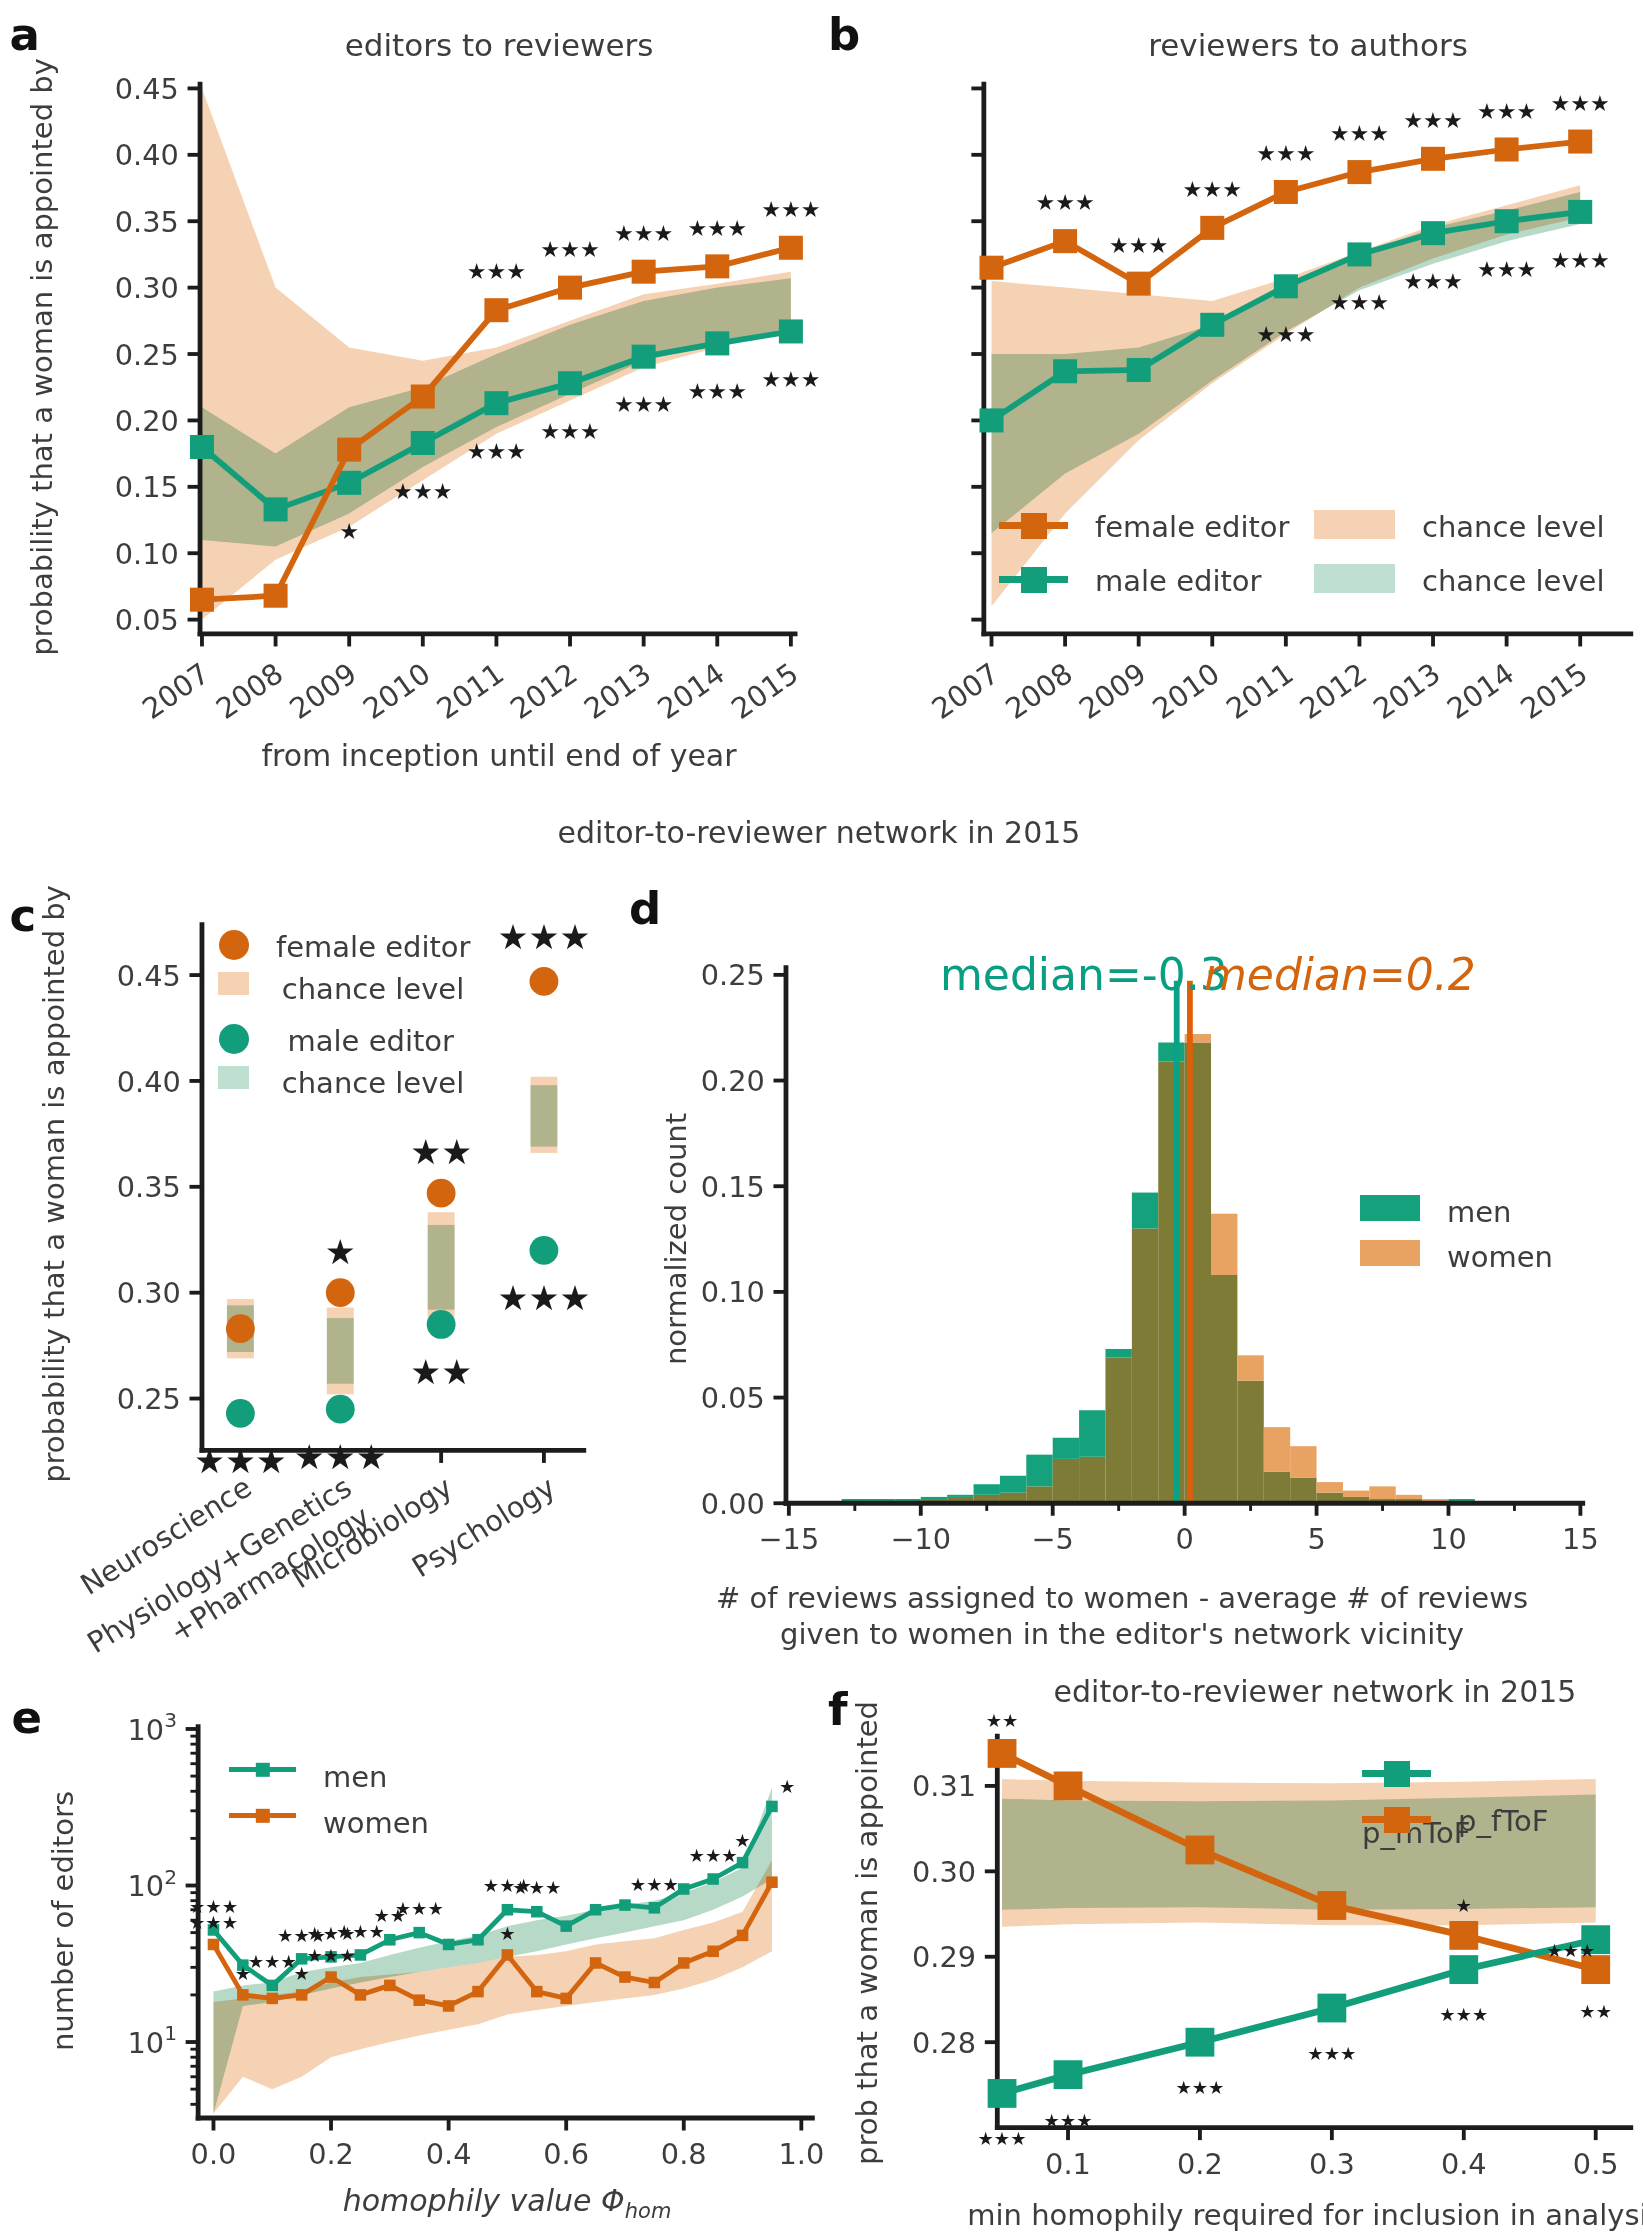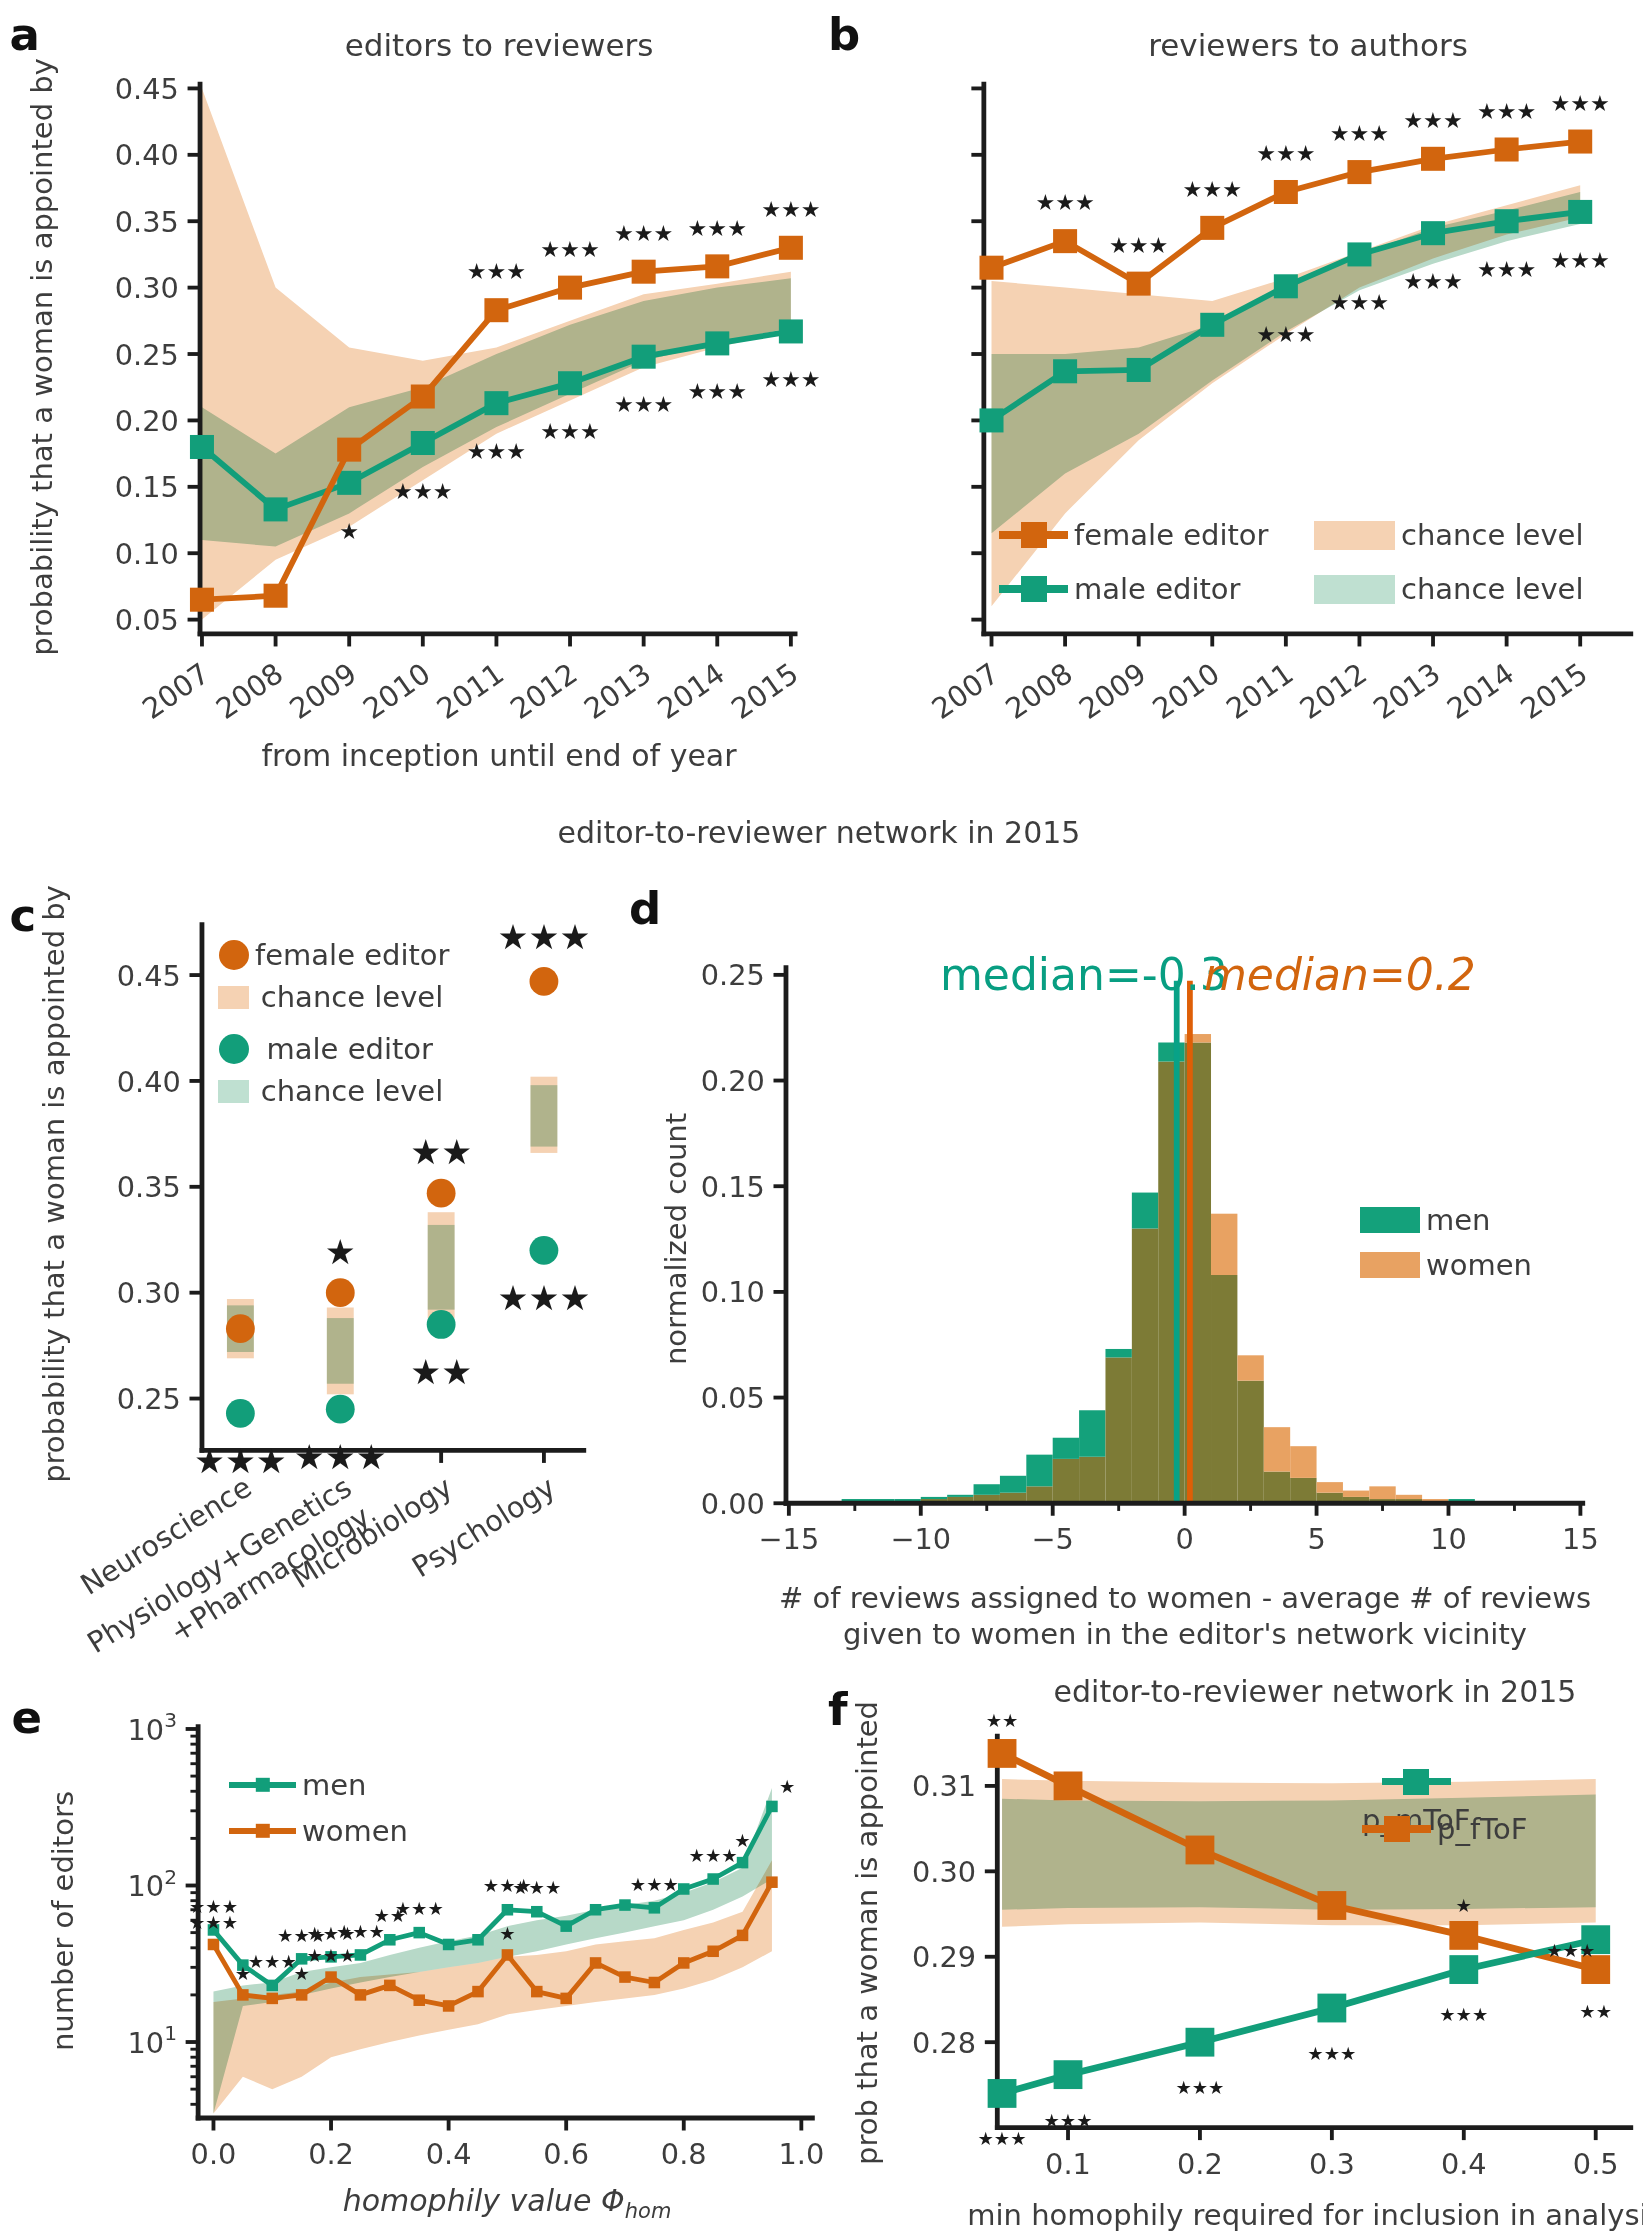--- a/index.html
+++ b/index.html
@@ -5,21 +5,21 @@
   html,body{margin:0;padding:0;background:#ffffff;}
   #page{position:relative;width:1644px;height:2240px;background:#fff;
         font-family:"DejaVu Sans","Liberation Sans",sans-serif;overflow:hidden;}
   #fig-svg{position:absolute;left:0;top:0;}
   .ov{position:absolute;color:#3d3d3d;white-space:nowrap;}
   .letter{font-size:45px;font-weight:bold;color:#111;}
   .title{font-size:31px;transform:translateX(-50%);}
   .xlabel{font-size:30px;transform:translateX(-50%);}
   .vlabel{font-size:29px;transform:translate(-50%,-50%) rotate(-90deg);}
   .median{font-size:44px;}
-  .legend-item{position:absolute;display:flex;align-items:center;gap:6px;margin-top:8px;}
+  .legend-item{position:absolute;display:flex;gap:27px;}
   .legend-item .lab{font-size:29px;color:#3d3d3d;}
   
   .sw-line{position:relative;width:69px;height:31px;flex:0 0 auto;}
   .sw-line .bar{position:absolute;left:0;right:0;top:11.5px;height:7.7px;}
   .sw-line .sq{position:absolute;left:50%;top:50%;transform:translate(-50%,-50%);width:26px;height:26px;}
   .sw-line.small{width:67px;height:19px;}
   .sw-line.small .bar{top:6.7px;height:5.8px;}
   .sw-line.small .sq{width:14.4px;height:14.4px;}
   .sw-patch{width:81px;height:29px;flex:0 0 auto;}
   .sw-rect{width:60px;height:26px;flex:0 0 auto;}
@@ -462,21 +462,21 @@
 
   <div class="ov title" style="left:499px;top:27px;">editors to reviewers</div>
   <div class="ov title" style="left:1308px;top:27px;">reviewers to authors</div>
   <div class="ov title" style="left:819px;top:815px;font-size:30px;">editor-to-reviewer network in 2015</div>
   <div class="ov title" style="left:1315px;top:1674px;font-size:30px;">editor-to-reviewer network in 2015</div>
 
   <div class="ov vlabel" style="left:42px;top:357px;">probability that a woman is appointed by</div>
   <div class="ov xlabel" style="left:499px;top:738px;">from inception until end of year</div>
   <div class="ov vlabel" style="left:54px;top:1184px;">probability that a woman is appointed by</div>
   <div class="ov vlabel" style="left:676px;top:1239px;">normalized count</div>
-  <div class="ov" style="left:1185px;top:1580px;transform:translateX(-50%);font-size:29px;text-align:center;line-height:36px;">
+  <div class="ov" style="left:1122px;top:1580px;transform:translateX(-50%);font-size:29px;text-align:center;line-height:36px;">
     <span style="display:block;"># of reviews assigned to women - average # of reviews</span>
     <span style="display:block;">given to women in the editor's network vicinity</span>
   </div>
   <div class="ov vlabel" style="left:63px;top:1921px;">number of editors</div>
   <div class="ov xlabel" style="left:507px;top:2183px;font-style:italic;">
     <span>homophily value Φ</span><sub>hom</sub>
   </div>
   <div class="ov vlabel" style="left:867px;top:1933px;">prob that a woman is appointed</div>
   <div class="ov xlabel" style="left:1315px;top:2198px;font-size:29px;">min homophily required for inclusion in analysis</div>
 

